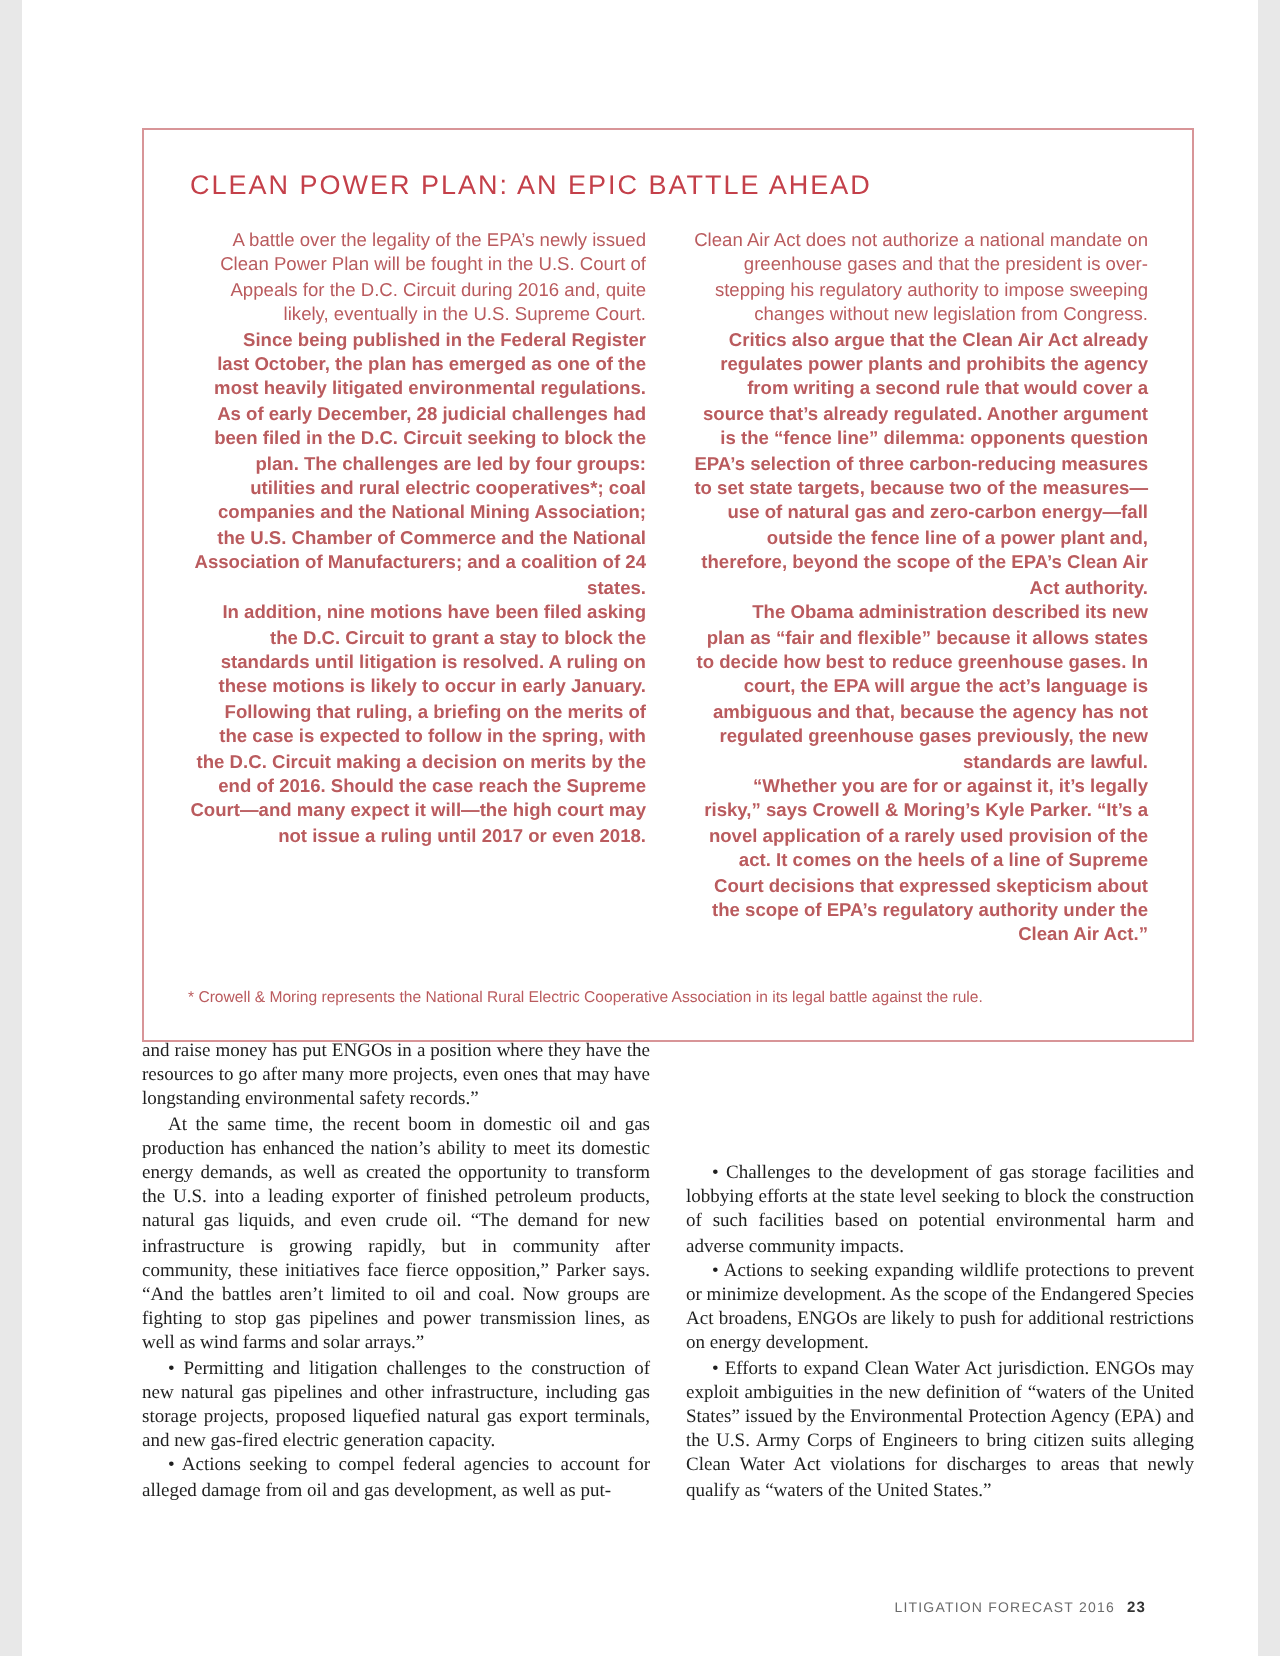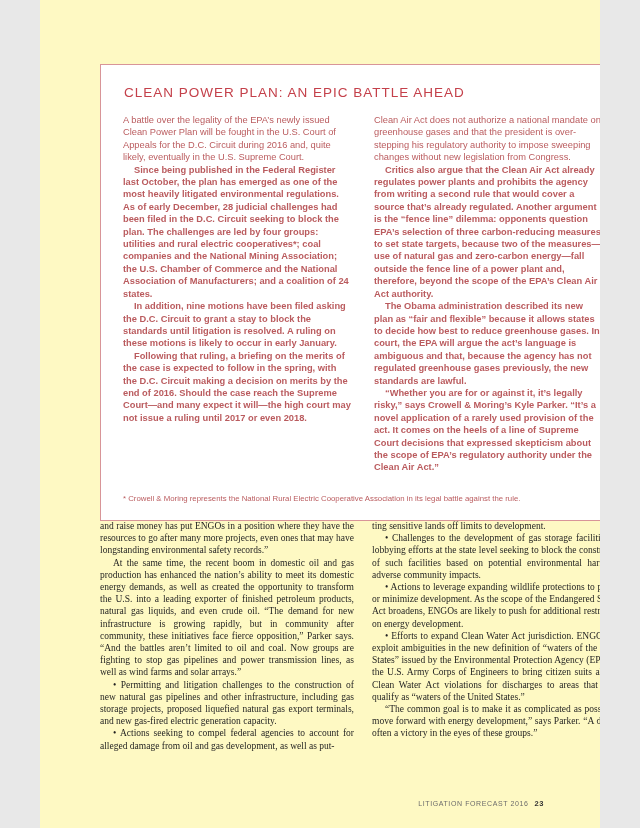--- a/index.html
+++ b/index.html
@@ -1,19 +1,19 @@
 <!DOCTYPE html>
 <html><head>
 <meta charset="utf-8">
 <style>
   html,body{margin:0;padding:0;background:#e8e8e8;}
   .page{
     position:relative;
-    width:560px;height:828px;
-    background:#fef9c3;
+    width:618px;height:828px;
+    background:#ffffff;
     margin:0 auto;
     overflow:hidden;
   }
   
   .feature-box{
     position:absolute;
     left:60px;top:64px;
     width:526px;
     box-sizing:border-box;
     border:1px solid #d89598;
@@ -29,37 +29,38 @@
     color:#c4404a;
   }
   .box-columns{display:flex;gap:22px;}
   .box-col{flex:1;min-width:0;}
   .box-col p{
     margin:0;
     font-family:"Liberation Sans",sans-serif;
     font-size:9.3px;
     line-height:12.4px;
     color:#ba5b5e;
-    text-align:left;
+    text-align:right;
   }
   .box-col p.ind{text-indent:11px;font-weight:bold;}
   .footnote{
     margin:20px 0 0 0;
     font-family:"Liberation Sans",sans-serif;
     font-size:7.8px;
     line-height:10px;
     color:#ba5b5e;
   }
   
   .article{
     position:absolute;
     left:60px;top:520px;
     width:526px;
     display:flex;
     gap:18px;
+    align-items:flex-end;
   }
   .art-col{flex:1;min-width:0;}
   .art-col p{
     margin:0;
     font-family:"Liberation Serif","DejaVu Serif",serif;
     font-size:9.5px;
     line-height:12.2px;
     color:#1f1f1f;
     text-align:justify;
   }
@@ -106,25 +107,23 @@
   </section>
 
   <section class="article">
     <div class="art-col">
       <p>and raise money has put ENGOs in a position where they have the resources to go after many more projects, even ones that may have longstanding environmental safety records.”</p>
       <p class="ind">At the same time, the recent boom in domestic oil and gas production has enhanced the nation’s ability to meet its domestic energy demands, as well as created the opportunity to transform the U.S. into a leading exporter of finished petroleum products, natural gas liquids, and even crude oil. “The demand for new infrastructure is growing rapidly, but in community after community, these initiatives face fierce opposition,” Parker says. “And the battles aren’t limited to oil and coal. Now groups are fighting to stop gas pipelines and power transmission lines, as well as wind farms and solar arrays.”</p>
       <p class="ind">• Permitting and litigation challenges to the construction of new natural gas pipelines and other infrastructure, including gas storage projects, proposed liquefied natural gas export terminals, and new gas-fired electric generation capacity.</p>
       <p class="ind">• Actions seeking to compel federal agencies to account for alleged damage from oil and gas development, as well as put-</p>
     </div>
     <div class="art-col">
-      <p>ting sensitive lands off limits to development.</p>
       <p class="ind">• Challenges to the development of gas storage facilities and lobbying efforts at the state level seeking to block the construction of such facilities based on potential environmental harm and adverse community impacts.</p>
-      <p class="ind">• Actions to leverage expanding wildlife protections to prevent or minimize development. As the scope of the Endangered Species Act broadens, ENGOs are likely to push for additional restrictions on energy development.</p>
+      <p class="ind">• Actions to seeking expanding wildlife protections to prevent or minimize development. As the scope of the Endangered Species Act broadens, ENGOs are likely to push for additional restrictions on energy development.</p>
       <p class="ind">• Efforts to expand Clean Water Act jurisdiction. ENGOs may exploit ambiguities in the new definition of “waters of the United States” issued by the Environmental Protection Agency (EPA) and the U.S. Army Corps of Engineers to bring citizen suits alleging Clean Water Act violations for discharges to areas that newly qualify as “waters of the United States.”</p>
-      <p class="ind">“The common goal is to make it as complicated as possible to move forward with energy development,” says Parker. “A delay is often a victory in the eyes of these groups.”</p>
     </div>
   </section>
 
   <div class="page-footer">
     <span>LITIGATION FORECAST 2016</span><span class="pagenum">23</span>
   </div>
 
 </div>
 
 </body></html>

